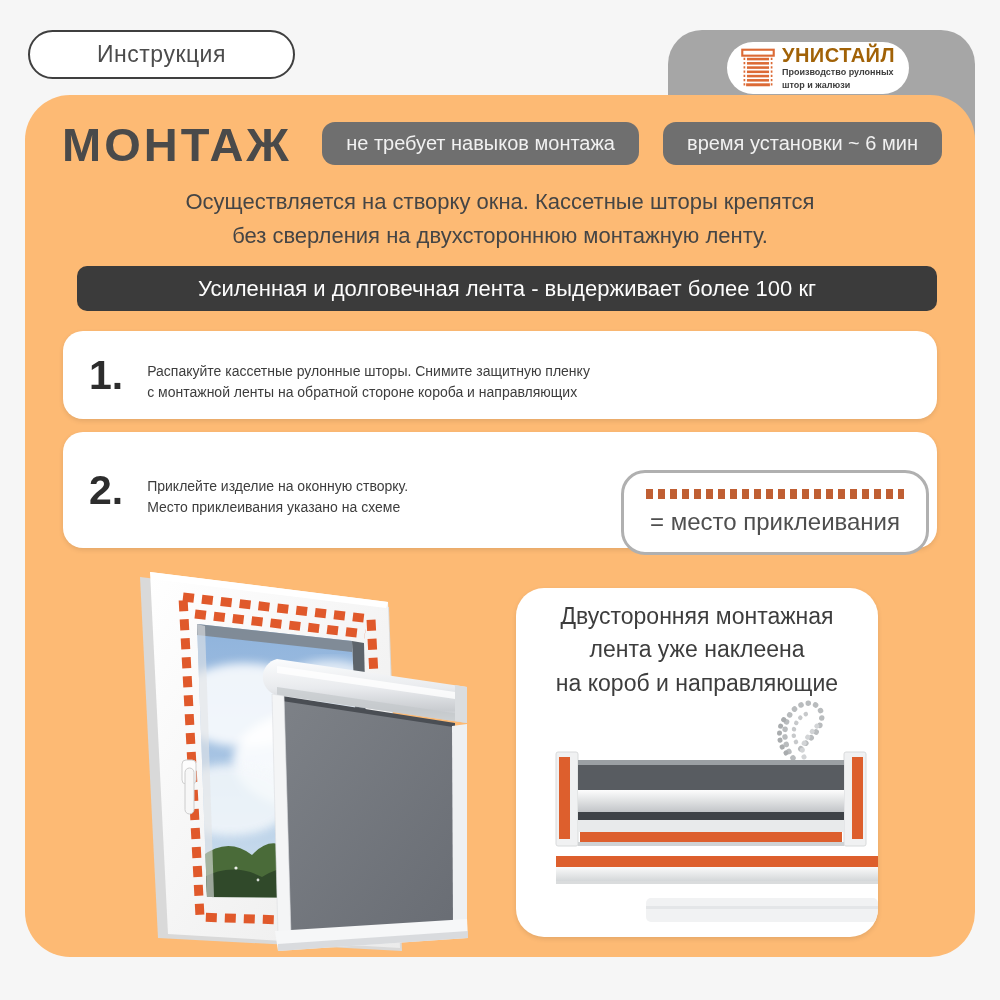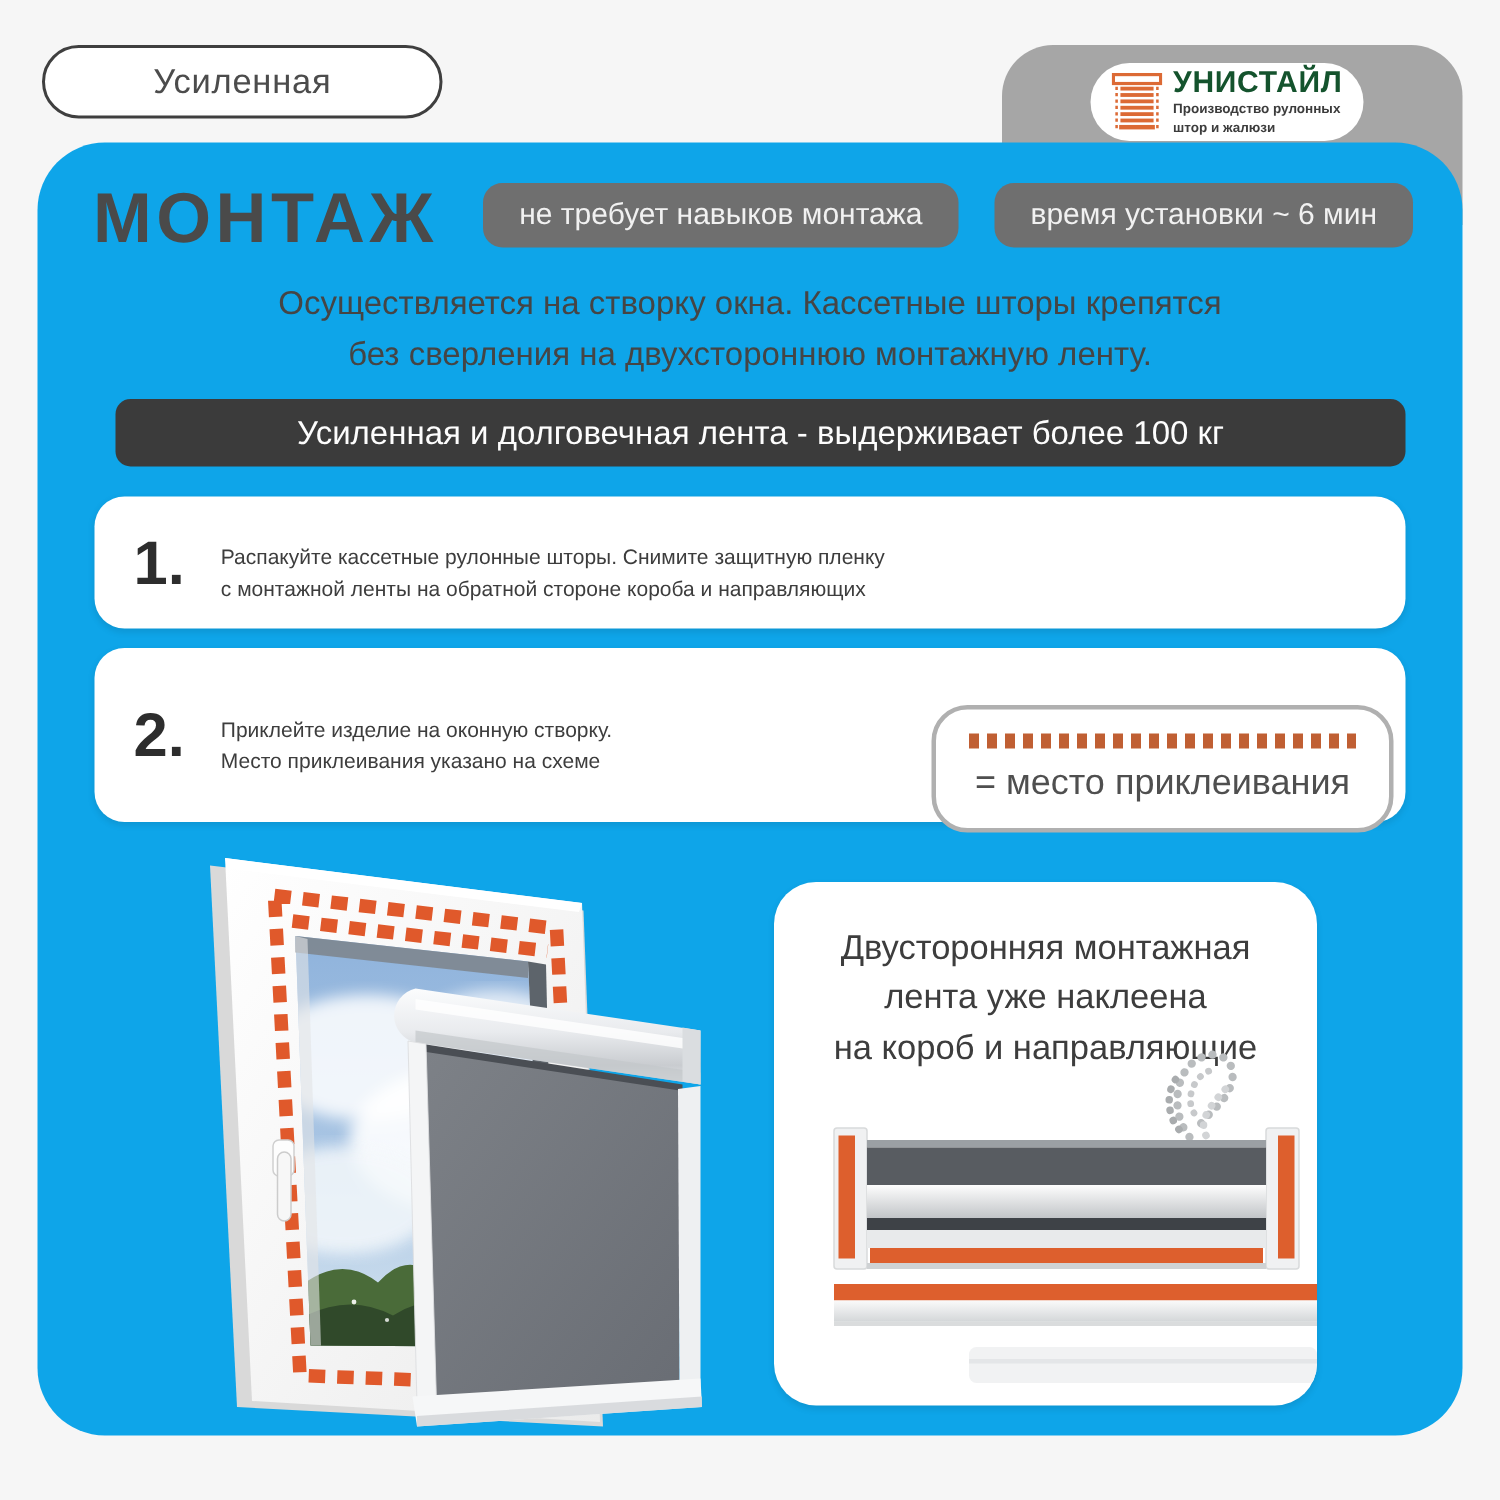--- a/index.html
+++ b/index.html
@@ -13,26 +13,26 @@
     font-size:23px;color:#4c4c4c;letter-spacing:.5px;}
 
   
   .top-tab{position:absolute;left:668px;top:30px;width:307px;height:120px;
     background:#a6a6a6;border-radius:34px 34px 0 0;}
 
   .logo-pill{position:absolute;left:727px;top:42px;width:182px;height:52px;
     background:#ffffff;border-radius:26px;display:flex;align-items:center;
     justify-content:center;gap:7px;}
   .logo-texts{display:flex;flex-direction:column;line-height:1;}
-  .logo-name{font-size:20px;font-weight:700;color:#14532d;letter-spacing:.5px;}
+  .logo-name{font-size:20px;font-weight:700;color:#a16207;letter-spacing:.5px;}
   .logo-tag{font-size:9px;font-weight:700;color:#3c3c3c;line-height:1.2;margin-top:2px;}
 
   
   .panel{position:absolute;left:25px;top:95px;width:950px;height:862px;
-    background:#0ea5e9;border-radius:45px;}
+    background:#fdba74;border-radius:45px;}
 
   .title{position:absolute;left:37px;top:22px;font-size:47px;font-weight:700;
     color:#4a4a4a;letter-spacing:3px;}
 
   .badges{position:absolute;right:33px;top:27px;display:flex;gap:24px;}
   .badge{background:#6f6f6f;color:#f1f1f1;font-size:20px;border-radius:13px;
     padding:10px 24px;white-space:nowrap;}
 
   .intro{position:absolute;left:0;right:0;top:90px;margin:0;text-align:center;
     font-size:22px;font-weight:500;color:#454545;line-height:1.55;}
@@ -59,31 +59,31 @@
     background:repeating-linear-gradient(90deg,#c05f33 0 7px,transparent 7px 12px);}
   .legend-label{font-size:24px;color:#4f4f4f;white-space:nowrap;}
 
   
   .window-art{position:absolute;left:95px;top:560px;width:410px;height:420px;}
 
   
   .note-card{position:absolute;left:516px;top:588px;width:362px;height:349px;
     background:#ffffff;border-radius:28px;overflow:hidden;
     box-shadow:0 2px 5px rgba(0,0,0,.10);}
-  .note-text{margin:27px 0 0 0;text-align:center;font-size:23px;font-weight:500;
+  .note-text{margin:12px 0 0 0;text-align:center;font-size:23px;font-weight:500;
     color:#3d3d3d;line-height:1.45;}
   .note-card svg{position:absolute;left:0;top:100px;width:362px;height:249px;}
 </style>
 </head>
 <body>
 
 <div class="stage">
 
   <div class="instr-pill">
-    <span>Усиленная</span>
+    <span>Инструкция</span>
   </div>
 
   <div class="top-tab"></div>
   <div class="logo-pill">
     <svg width="34" height="40" viewBox="0 0 40 46">
       <rect x="1.5" y="1.5" width="37" height="7" fill="none" stroke="#dc6a35" stroke-width="2.5"></rect>
       <line x1="4" y1="11" x2="4" y2="44" stroke="#dc6a35" stroke-width="2" stroke-dasharray="2.5 2.5"></line>
       <line x1="36" y1="11" x2="36" y2="44" stroke="#dc6a35" stroke-width="2" stroke-dasharray="2.5 2.5"></line>
       <g fill="#dc6a35">
         <rect x="7" y="11" width="26" height="3"></rect>

